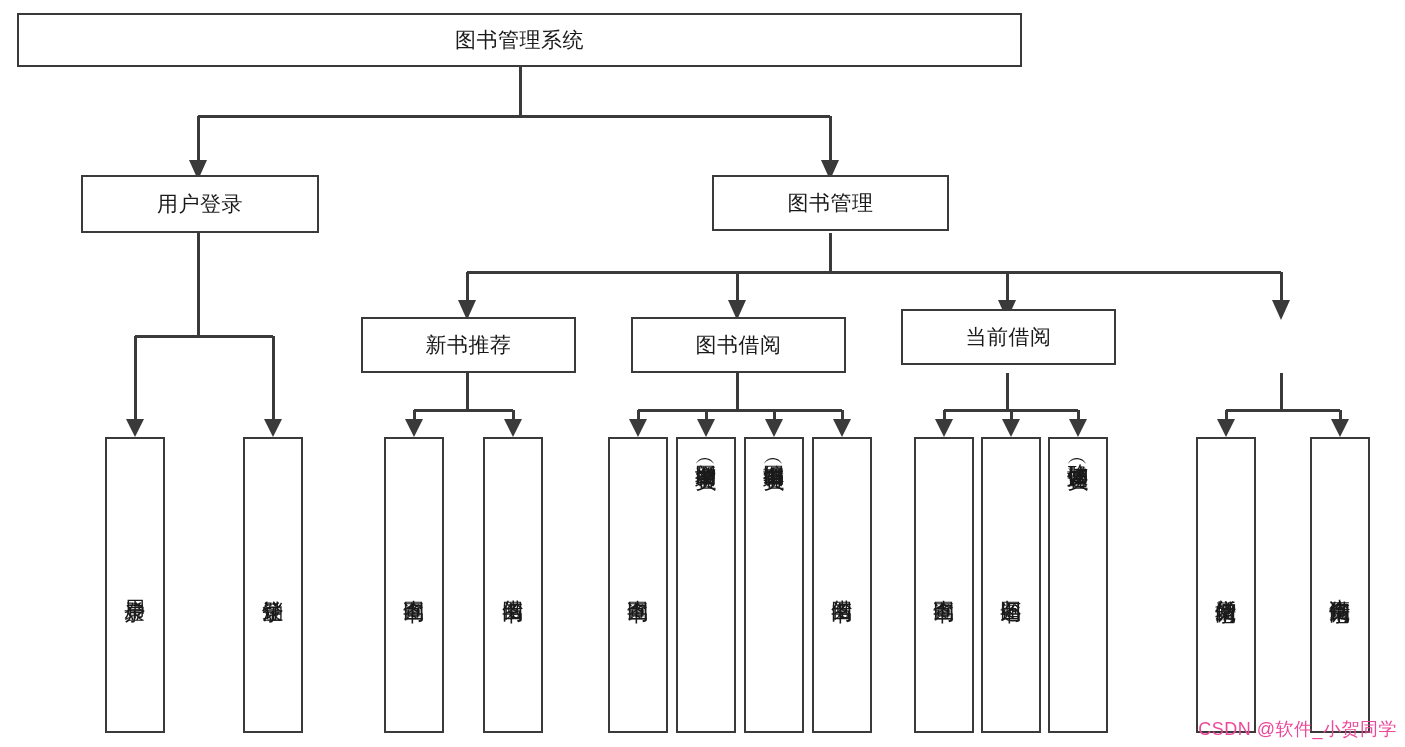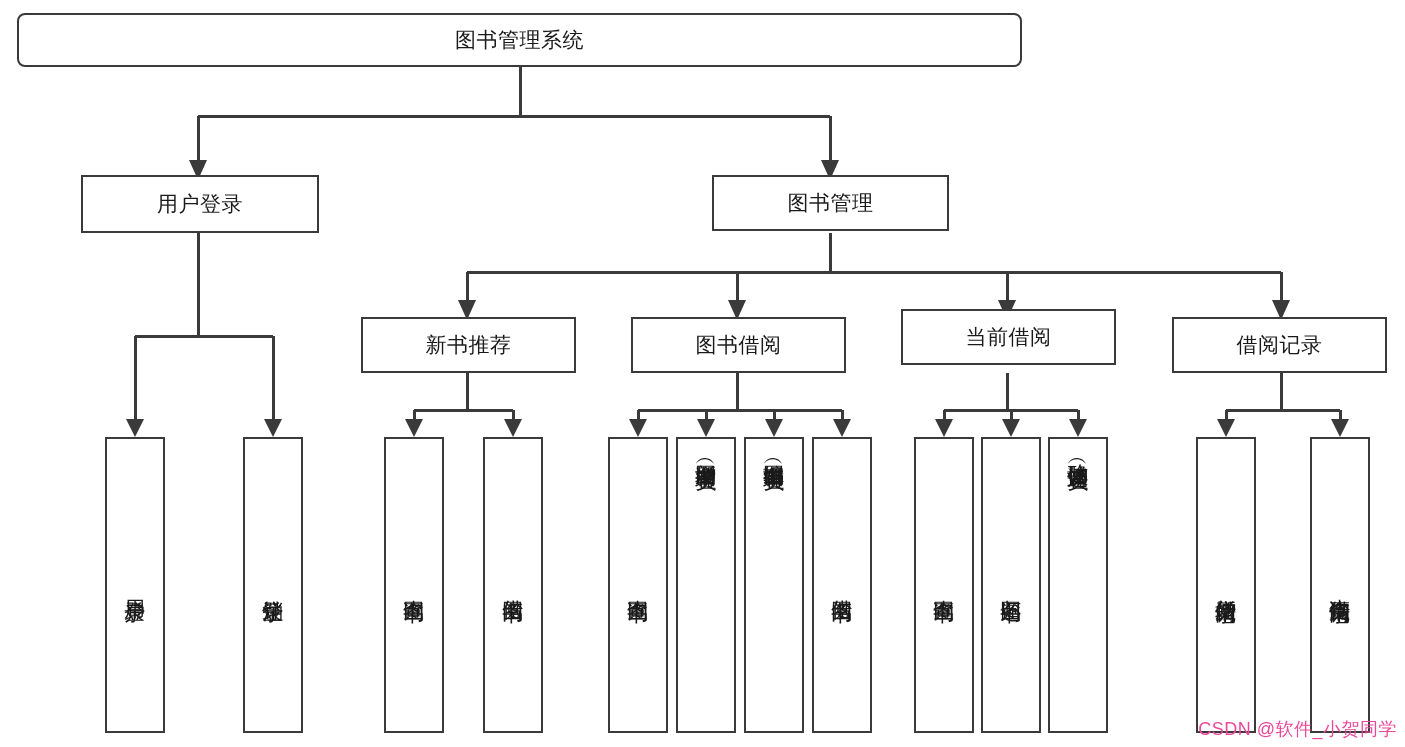--- a/index.html
+++ b/index.html
@@ -149,21 +149,21 @@
 
       <polygon points="935,419 953,419 944,437"></polygon>
       <polygon points="1002,419 1020,419 1011,437"></polygon>
       <polygon points="1069,419 1087,419 1078,437"></polygon>
 
       <polygon points="1217,419 1235,419 1226,437"></polygon>
       <polygon points="1331,419 1349,419 1340,437"></polygon>
     </g>
   </svg>
 
-  <div class="node-box" style="left:17px; top:13px; width:1005px; height:54px;border-radius:8px;">
+  <div class="node-box" style="left:17px; top:13px; width:1005px; height:54px;">
     <span class="node-label-h">图书管理系统</span>
   </div>
 
   <div class="node-box" style="left:81px; top:175px; width:238px; height:58px;">
     <span class="node-label-h">用户登录</span>
   </div>
 
   <div class="node-box" style="left:712px; top:175px; width:237px; height:56px;">
     <span class="node-label-h">图书管理</span>
   </div>
@@ -173,23 +173,20 @@
   </div>
 
   <div class="node-box" style="left:361px; top:317px; width:215px; height:56px;">
     <span class="node-label-h">新书推荐</span>
   </div>
 
   <div class="node-box" style="left:901px; top:309px; width:215px; height:56px;">
     <span class="node-label-h">当前借阅</span>
   </div>
 
-  <div class="node-box" style="left:1172px; top:317px; width:215px; height:56px;">
-    <span class="node-label-h">借阅记录</span>
-  </div>
 
   <div class="node-box leaf-box align-mid" style="left:105px; top:437px; width:60px; height:296px;">
     <span class="node-label-v">用户登录</span>
   </div>
 
   <div class="node-box leaf-box align-mid" style="left:243px; top:437px; width:60px; height:296px;">
     <span class="node-label-v">注销登录</span>
   </div>
 
   <div class="node-box leaf-box align-mid" style="left:384px; top:437px; width:60px; height:296px;">

